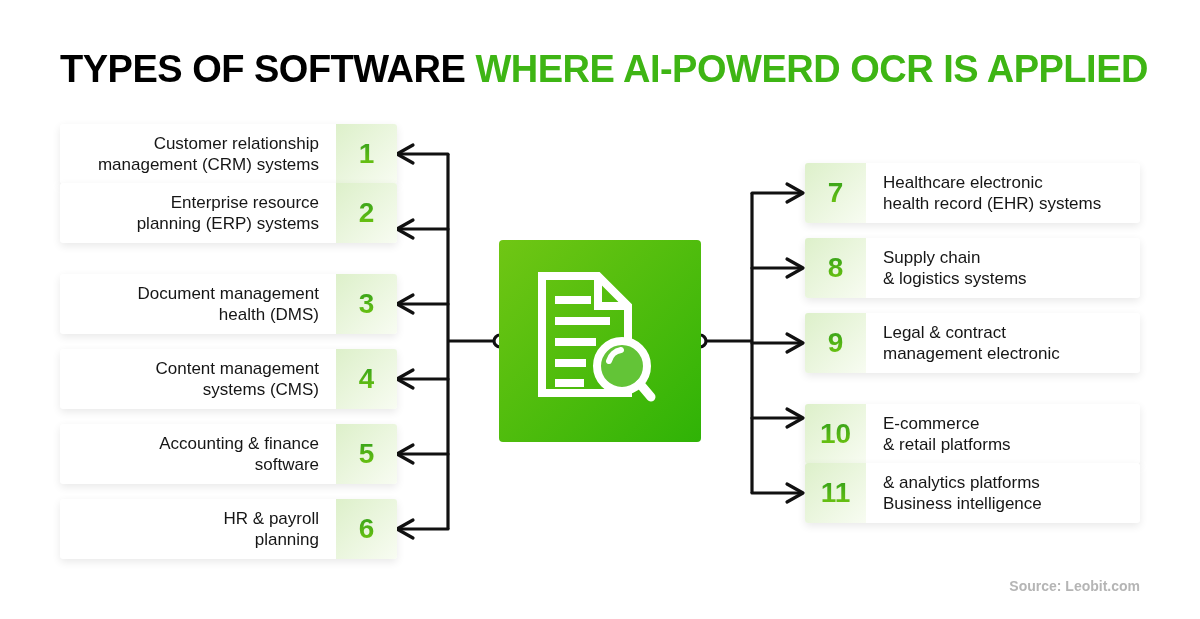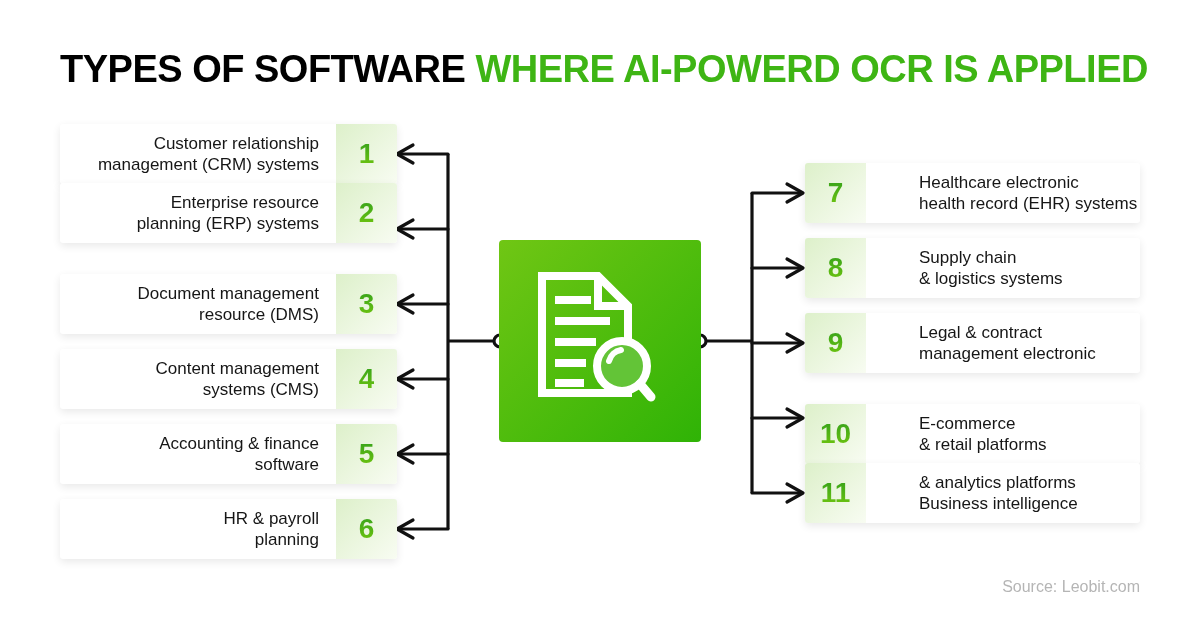--- a/index.html
+++ b/index.html
@@ -40,21 +40,21 @@
     box-shadow:0 3px 8px rgba(0,0,0,0.09);
     display:flex;
   }
   .card-left{left:60px;width:337px;}
   .card-right{left:805px;width:335px;}
   .card-text{
     flex:1;display:flex;flex-direction:column;justify-content:center;
     font-size:17px;line-height:21px;color:var(--text-dark,#161616);
   }
   .card-left .card-text{align-items:flex-end;text-align:left;padding-right:17px;}
-  .card-right .card-text{align-items:flex-start;text-align:right;padding-left:17px;margin-left:36px;}
+  .card-right .card-text{align-items:flex-start;text-align:right;padding-left:17px;}
   .num-cell{
     width:61px;flex:0 0 61px;
     display:flex;align-items:center;justify-content:center;
     background:linear-gradient(135deg,var(--cell-grad-start,#ddf0ca),var(--cell-grad-end,#f8fcf2));
   }
   .card-left .num-cell{border-radius:0 3px 3px 0;}
   .card-right .num-cell{border-radius:3px 0 0 3px;}
   .num{
     font-size:28px;font-weight:900;
     background:linear-gradient(180deg,var(--num-green-top,#2f9e1c),var(--num-green-bottom,#76c90e));
@@ -62,21 +62,21 @@
     -webkit-text-fill-color:transparent;color:transparent;
   }
   .center-box{
     position:absolute;left:499px;top:240px;width:202px;height:202px;
     background:linear-gradient(135deg,var(--box-grad-start,#70c614),var(--box-grad-end,#2fb306));
     border-radius:4px;
     display:flex;align-items:center;justify-content:center;
   }
   .source{
     position:absolute;right:60px;top:578px;
-    font-size:16px;font-weight:400;color:var(--source-gray,#b5b5b5);
+    font-size:14px;font-weight:700;color:var(--source-gray,#b5b5b5);
     text-align:center;
   }
 </style>
 </head>
 <body>
 
 <div class="canvas">
 
   <div class="title"><span>TYPES OF SOFTWARE </span><span class="green">WHERE AI-POWERD OCR IS APPLIED</span></div>
 
@@ -135,21 +135,21 @@
       <div>Enterprise resource</div>
       <div>planning (ERP) systems</div>
     </div>
     <div class="num-cell">
         <span class="num">2</span>
       </div>
   </div>
   <div class="card card-left" style="top:274px">
     <div class="card-text">
       <div>Document management</div>
-      <div>resource (DMS)</div>
+      <div>health (DMS)</div>
     </div>
     <div class="num-cell">
         <span class="num">3</span>
       </div>
   </div>
   <div class="card card-left" style="top:349px">
     <div class="card-text">
       <div>Content management</div>
       <div>systems (CMS)</div>
     </div>

